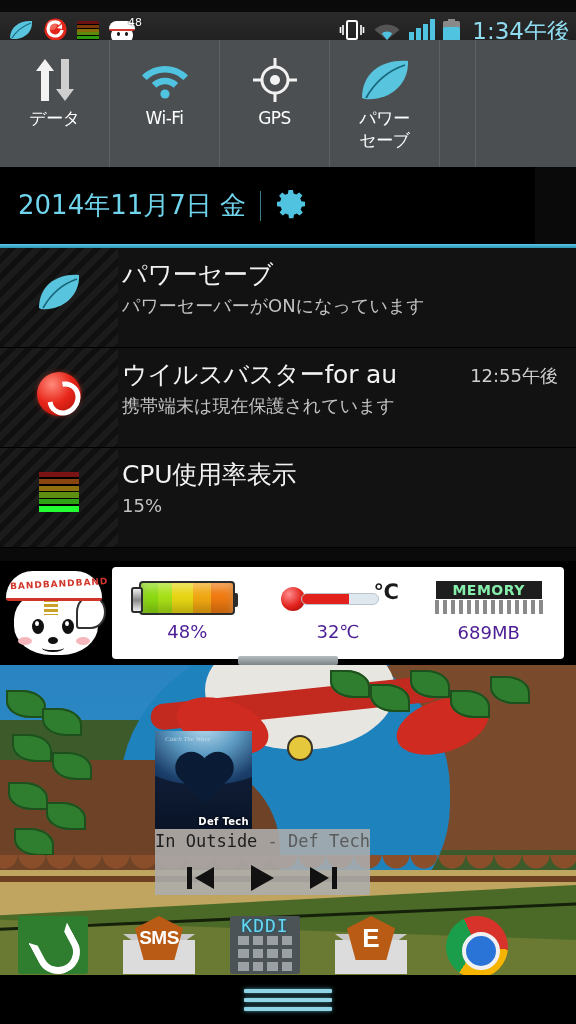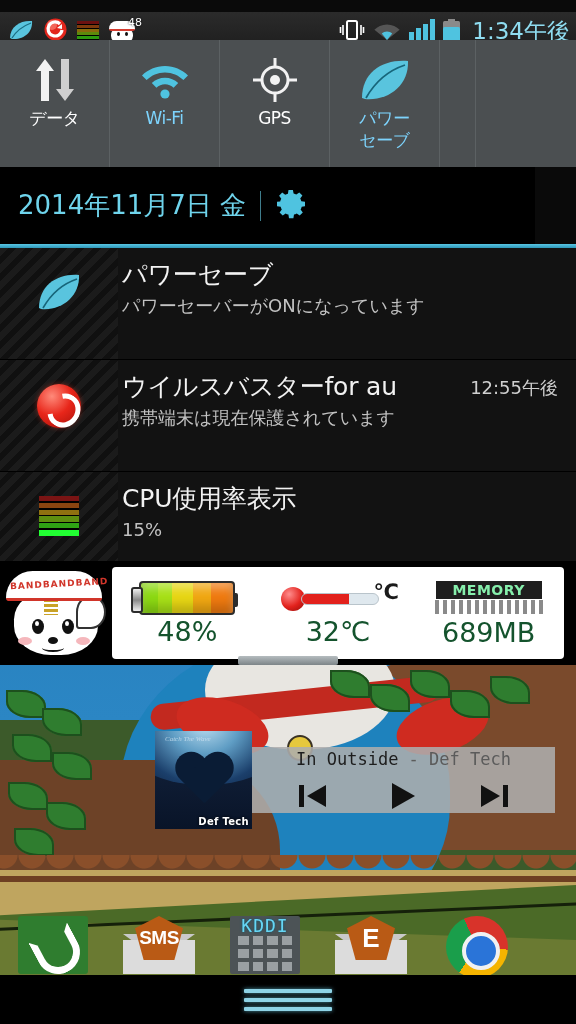--- a/index.html
+++ b/index.html
@@ -80,21 +80,21 @@
     background:#6a7a32; transform:rotate(2deg);
   }
   .wp-blackline{
     position:absolute; left:-20px; top:915px; width:620px; height:3px;
     background:#15200a; transform:rotate(-2.5deg);
   }
 
   
   #music-widget{
     position:absolute; left:155px; top:731px; width:400px; height:98px;
-    display:flex; align-items:center;
+    display:flex; align-items:flex-start;flex-direction:column;
   }
   #album-art{
     width:97px; height:98px; flex:none; position:relative; overflow:hidden;
     background:linear-gradient(#14243f,#091428);
   }
   .aa-wave{
     position:absolute; left:-20px; top:-8px; width:140px; height:62px;
     background:radial-gradient(ellipse at 50% 0%, #bfe0f2 0%, #5f9dc4 35%, #1b3f6b 70%, #0c1f3c 100%);
     border-radius:0 0 50% 50%;
   }
@@ -248,42 +248,42 @@
   }
   .qs-tile::after{
     content:""; position:absolute; right:-1px; top:0; width:1px; height:127px; background:#5c6163;
   }
   .qs-tile.partial{ width:36px; }
   .qs-icon{ height:52px; display:flex; align-items:center; justify-content:center; }
   .qs-label{
     font-size:17px; line-height:20px; text-align:center; font-weight:500;
     font-family:"DejaVu Sans",sans-serif; letter-spacing:-.5px; margin-top:2px;
   }
-  .qs-label.on{ color:#7dd3fc;text-align:center; }
+  .qs-label.on{ color:#ffffff;text-align:center; }
   .qs-label.off{ color:#ffffff; }
   .qs-label.small{ font-size:16px; letter-spacing:0; }
 
   
   #date-row{
     position:absolute; left:0; top:167px; width:535px; height:77px;
     background:#000; display:flex; align-items:center; padding-left:18px; gap:14px;
   }
   #date-text{
     color:#6fd4ec; font-size:26px; font-family:"DejaVu Sans",sans-serif; letter-spacing:0px;
   }
   #date-sep{ width:1px; height:30px; background:#3f7d8c; }
 
   
   #notif-top-line{
     position:absolute; left:0; top:244px; width:576px; height:4px;
     background:linear-gradient(#59c6e3,#2e97b8);
   }
   #notif-list{ position:absolute; left:0; top:248px; width:576px; }
   .notif{
-    position:relative; display:flex; height:112px; background:#121212;
+    position:relative; display:flex; height:100px; background:#121212;
     border-bottom:1px solid #000;
   }
   .notif-iconcol{
     width:118px; flex:none; position:relative;
     background:
       repeating-linear-gradient(135deg,#1b1b1b 0 6px,#101010 6px 12px);
     display:flex; align-items:flex-start; justify-content:center; padding-top:24px;
   }
   .notif-body{ flex:1; padding:12px 16px 0 4px; position:relative; }
   .notif-title{
@@ -358,21 +358,21 @@
 
   #widget-card{
     flex:1; height:92px; margin-right:12px; background:#fff; border-radius:4px;
     display:flex; align-items:center; box-shadow:0 1px 3px rgba(0,0,0,.6);
   }
   .wcell{
     flex:1; display:flex; flex-direction:column; align-items:center; justify-content:center;
     height:100%;
   }
   .wcell-val{
-    font-size:27px; color:#14532d; font-family:"DejaVu Sans",sans-serif;
+    font-size:18px; color:#4c1d95; font-family:"DejaVu Sans",sans-serif;
     line-height:26px; margin-top:4px;
   }
   .batt-ic{
     width:96px; height:34px; border-radius:4px; position:relative;
     background:linear-gradient(90deg,#8cd912 0 18%,#a7e017 18% 34%,#e7d614 34% 56%,#f0a712 56% 76%,#ef7a10 76% 100%);
     border:2px solid #2c2c2c;
     box-shadow:inset 0 -8px 10px rgba(0,0,0,.18), inset 0 6px 8px rgba(255,255,255,.35);
   }
   .batt-cap{
     position:absolute; left:-10px; top:4px; width:12px; height:26px;

